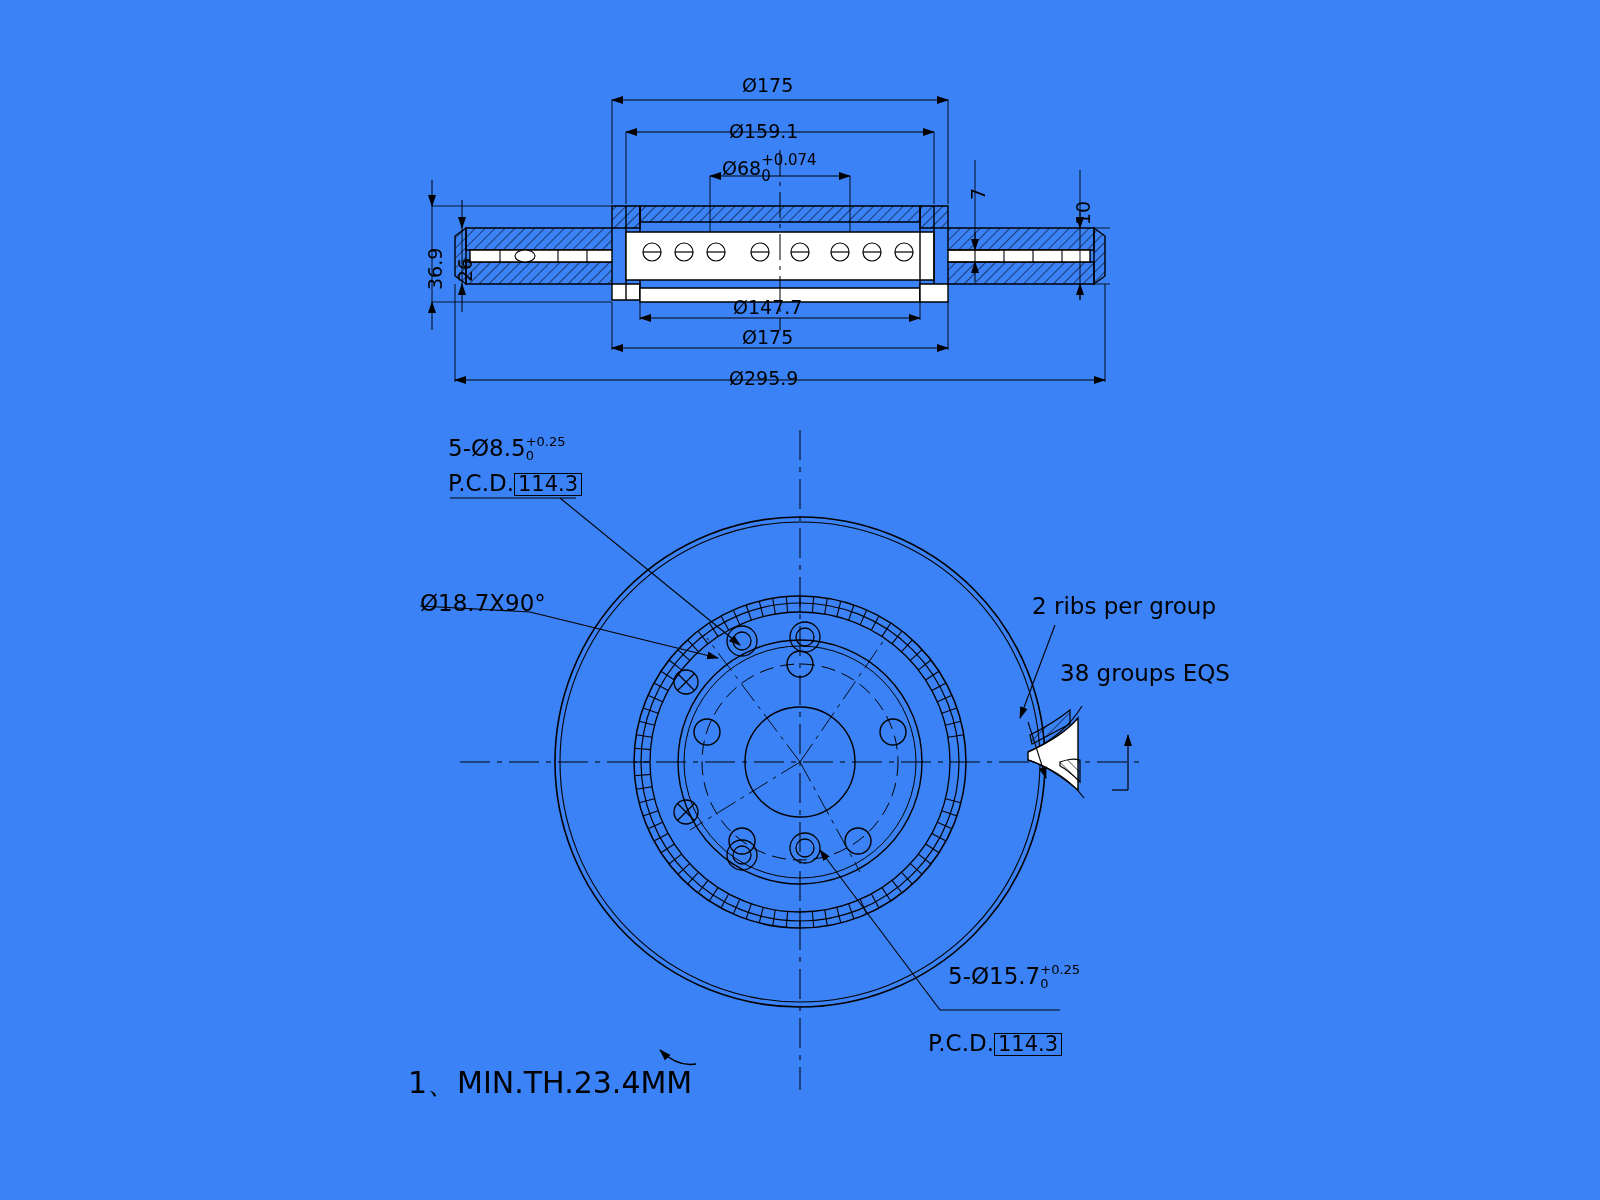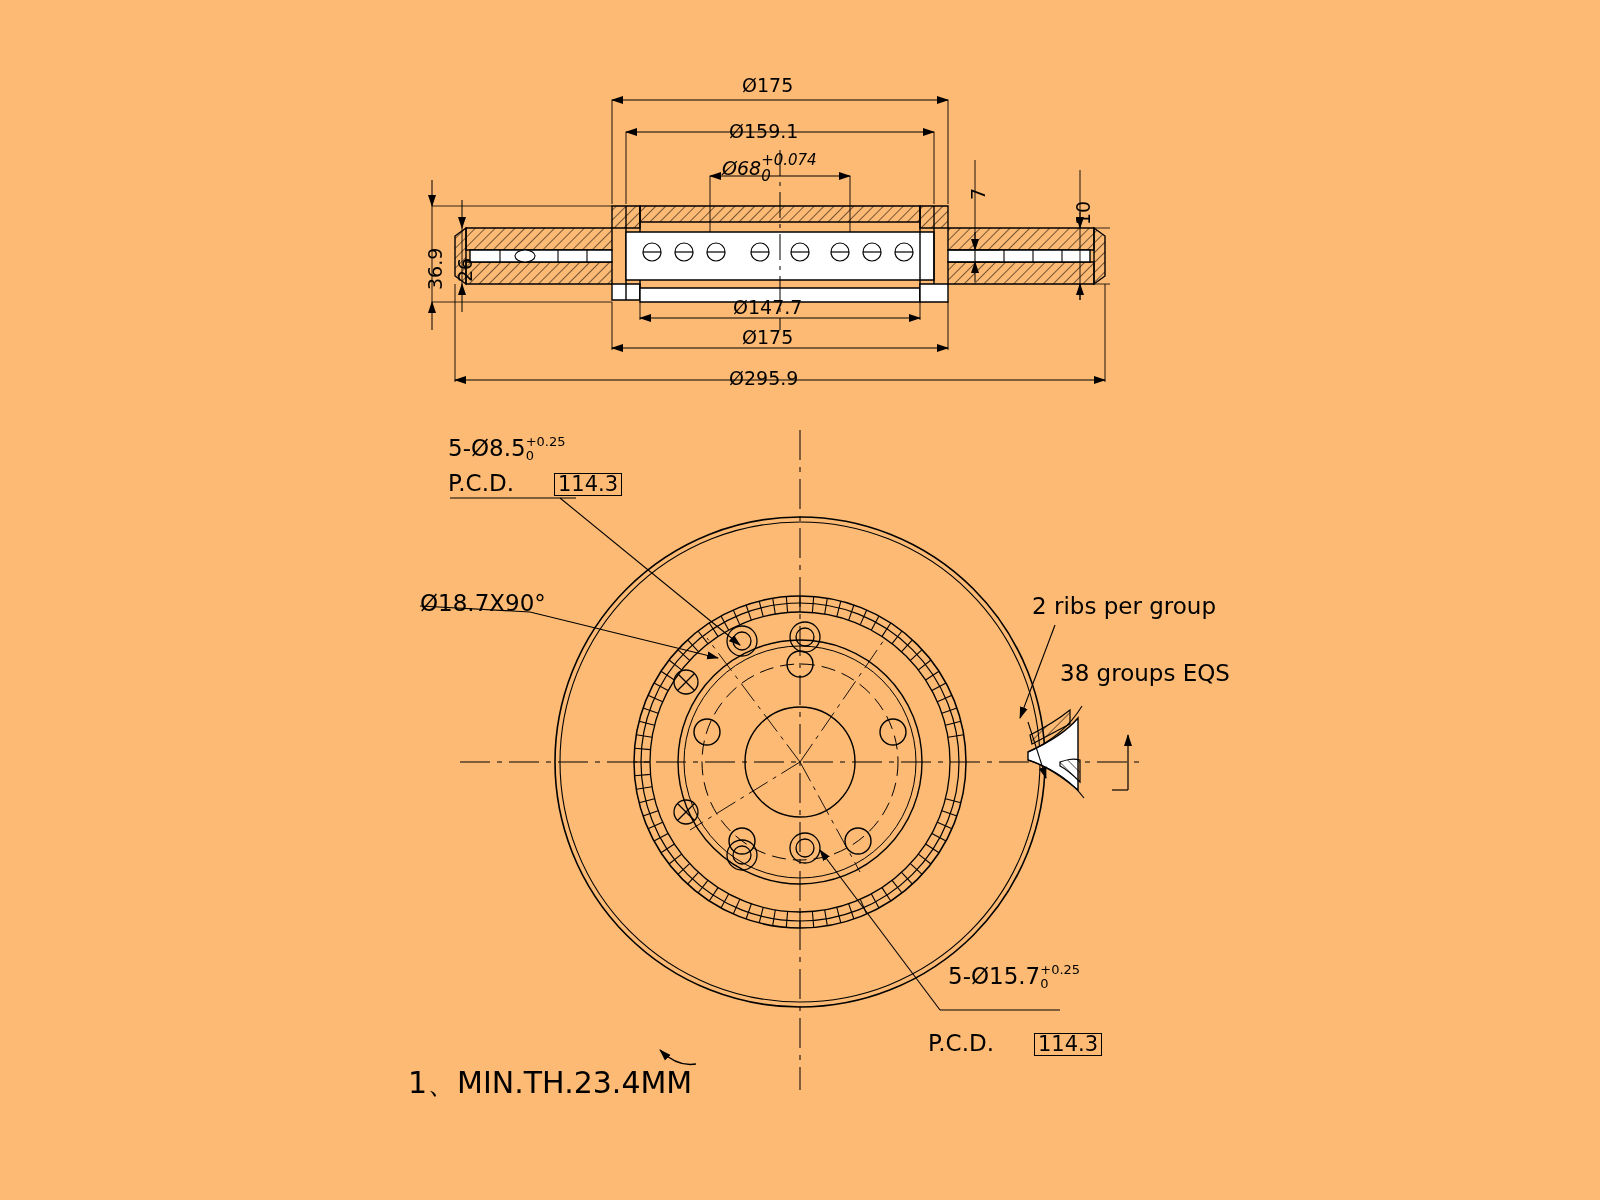--- a/index.html
+++ b/index.html
@@ -4,21 +4,21 @@
 <style>
   html, body {
     margin: 0;
     padding: 0;
     background: #ffffff;
   }
   #root {
     position: relative;
     width: 1600px;
     height: 1200px;
-    background: #fdba74;
+    background: #3b82f6;
     font-family: "DejaVu Sans", sans-serif;
     color: #000000;
     overflow: hidden;
   }
   svg.drawing {
     position: absolute;
     left: 0;
     top: 0;
     width: 1600px;
     height: 1200px;
@@ -43,21 +43,20 @@
   }
   .tol span { display: block; }
   .rot90 {
     transform: rotate(-90deg);
     transform-origin: left top;
   }
   .boxed {
     border: 1.4px solid #000;
     padding: 0px 3px;
     display: inline-block;
-    margin-left: 40px;
   }
 </style>
 </head>
 <body>
 
 <div id="root">
 
   <svg class="drawing" viewBox="0 0 1600 1200">
     <defs>
       <pattern id="hatch" width="7" height="7" patternTransform="rotate(45)" patternUnits="userSpaceOnUse">
@@ -373,21 +372,21 @@
         <line x1="940" y1="1010" x2="820" y2="850" marker-end="url(#arrEnd)"></line>
         <line x1="940" y1="1010" x2="1060" y2="1010"></line>
       </g>
     </g>
   </svg>
 
   <div class="lbl lbl-mid" style="left:742px; top:76px;">Ø175</div>
 
   <div class="lbl lbl-mid" style="left:729px; top:122px;">Ø159.1</div>
 
-  <div class="lbl lbl-mid" style="left:722px; top:154px;font-style:italic;">
+  <div class="lbl lbl-mid" style="left:722px; top:154px;">
     <span>Ø68</span><span class="tol"><span>+0.074</span><span>0</span></span>
   </div>
 
   <div class="lbl lbl-mid rot90" style="left:426px; top:290px;">36.9</div>
   <div class="lbl lbl-mid rot90" style="left:456px; top:282px;">26</div>
   <div class="lbl lbl-mid rot90" style="left:969px; top:200px;">7</div>
   <div class="lbl lbl-mid rot90" style="left:1074px; top:225px;">10</div>
 
   <div class="lbl lbl-mid" style="left:733px; top:298px;">Ø147.7</div>
   <div class="lbl lbl-mid" style="left:742px; top:328px;">Ø175</div>

